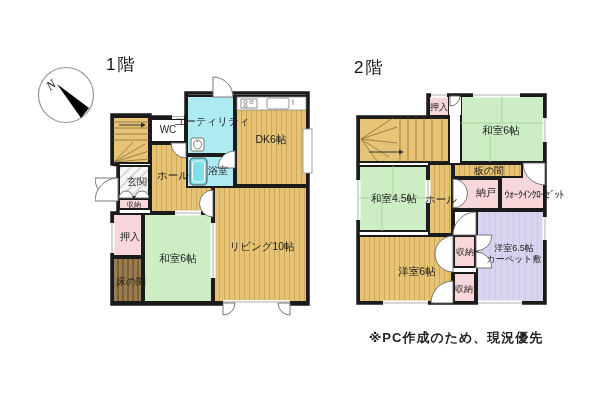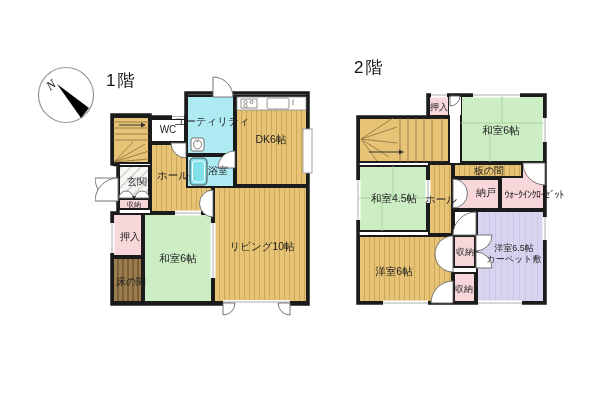--- a/index.html
+++ b/index.html
@@ -33,21 +33,21 @@
 <body>
 
 <div id="stage">
 
   <svg class="compass" viewBox="0 0 58 58">
     <circle cx="29" cy="29" r="27.5" fill="#ffffff" stroke="#999" stroke-width="1.2"></circle>
     <polygon points="20,18 52,42 44,52" fill="#000"></polygon>
     <text x="9" y="23" transform="rotate(-38 14 18)" font-size="13" font-style="italic" font-family="'Liberation Serif','DejaVu Serif',serif" fill="#111">N</text>
   </svg>
 
-  <div class="floor-title" style="left:106px;top:53px;margin-top:16px;">1階</div>
+  <div class="floor-title" style="left:106px;top:53px;">1階</div>
   <div class="floor-title" style="left:354px;top:56px;">2階</div>
 
   <div class="plan" style="left:95px;top:75px;">
 
     <div class="room tan" style="left:55px;top:68px;width:63px;height:70px;"></div>
     <div class="room tan" style="left:118px;top:111px;width:95px;height:117px;"></div>
     <div class="room green" style="left:48px;top:138px;width:70px;height:90px;"></div>
     <div class="room pink" style="left:17px;top:138px;width:31px;height:44px;"></div>
     <div class="room brown" style="left:17px;top:182px;width:31px;height:46px;"></div>
     <div class="room hatch" style="left:23px;top:90px;width:32px;height:33px;"></div>
@@ -222,17 +222,18 @@
     <span class="rlabel" style="left:156px;top:55px;">和室6帖</span>
     <span class="rlabel sm" style="left:144px;top:96px;">板の間</span>
     <span class="rlabel" style="left:49px;top:123px;text-align:right;">和室4.5帖</span>
     <span class="rlabel" style="left:96px;top:124px;">ホール</span>
     <span class="rlabel sm" style="left:141px;top:118px;">納戸</span>
     <span class="rlabel wic-l" style="left:189px;top:120px;">ｳｫｰｸｲﾝｸﾛｰｾﾞｯﾄ</span>
     <span class="rlabel xs" style="left:120px;top:177px;">収納</span>
     <span class="rlabel xs" style="left:119px;top:214px;">収納</span>
     <span class="rlabel xs" style="left:169px;top:173px;">洋室6.5帖</span>
     <span class="rlabel xs" style="left:169px;top:184px;">カーペット敷</span>
-    <span class="rlabel" style="left:49px;top:196px;text-align:right;">洋室6帖</span>
+    <span class="rlabel" style="left:72px;top:196px;text-align:right;">洋室6帖</span>
   </div>
 
+  <div class="note" style="left:456px;top:338px;">※PC作成のため、現況優先</div>
 
 </div>
 
 </body></html>

